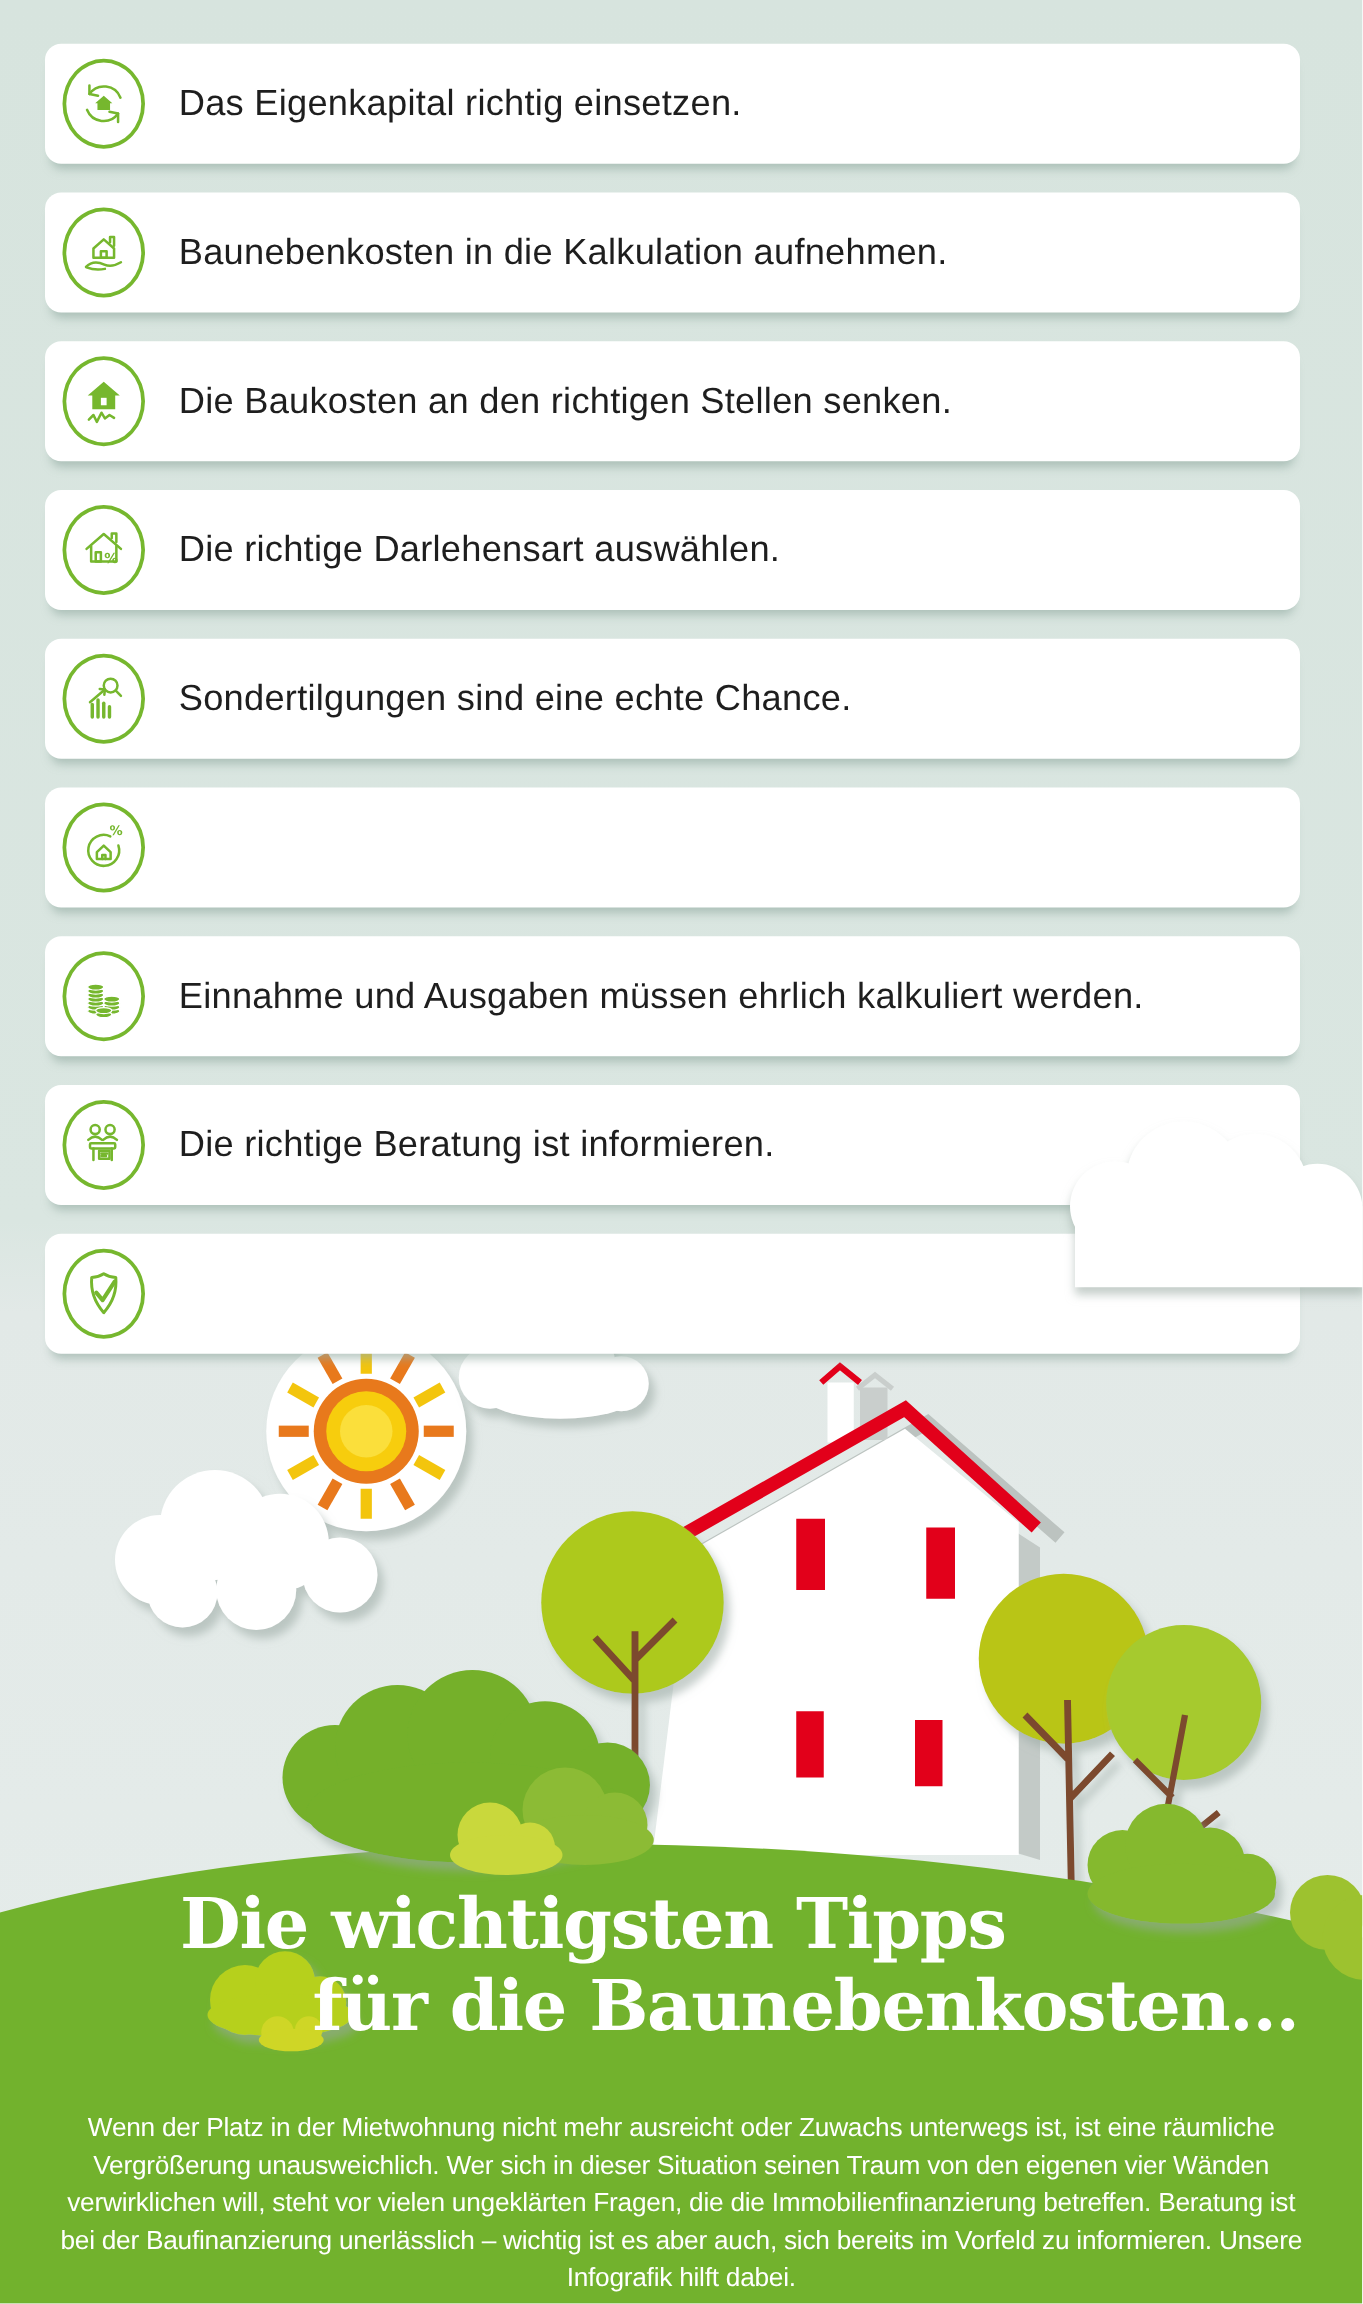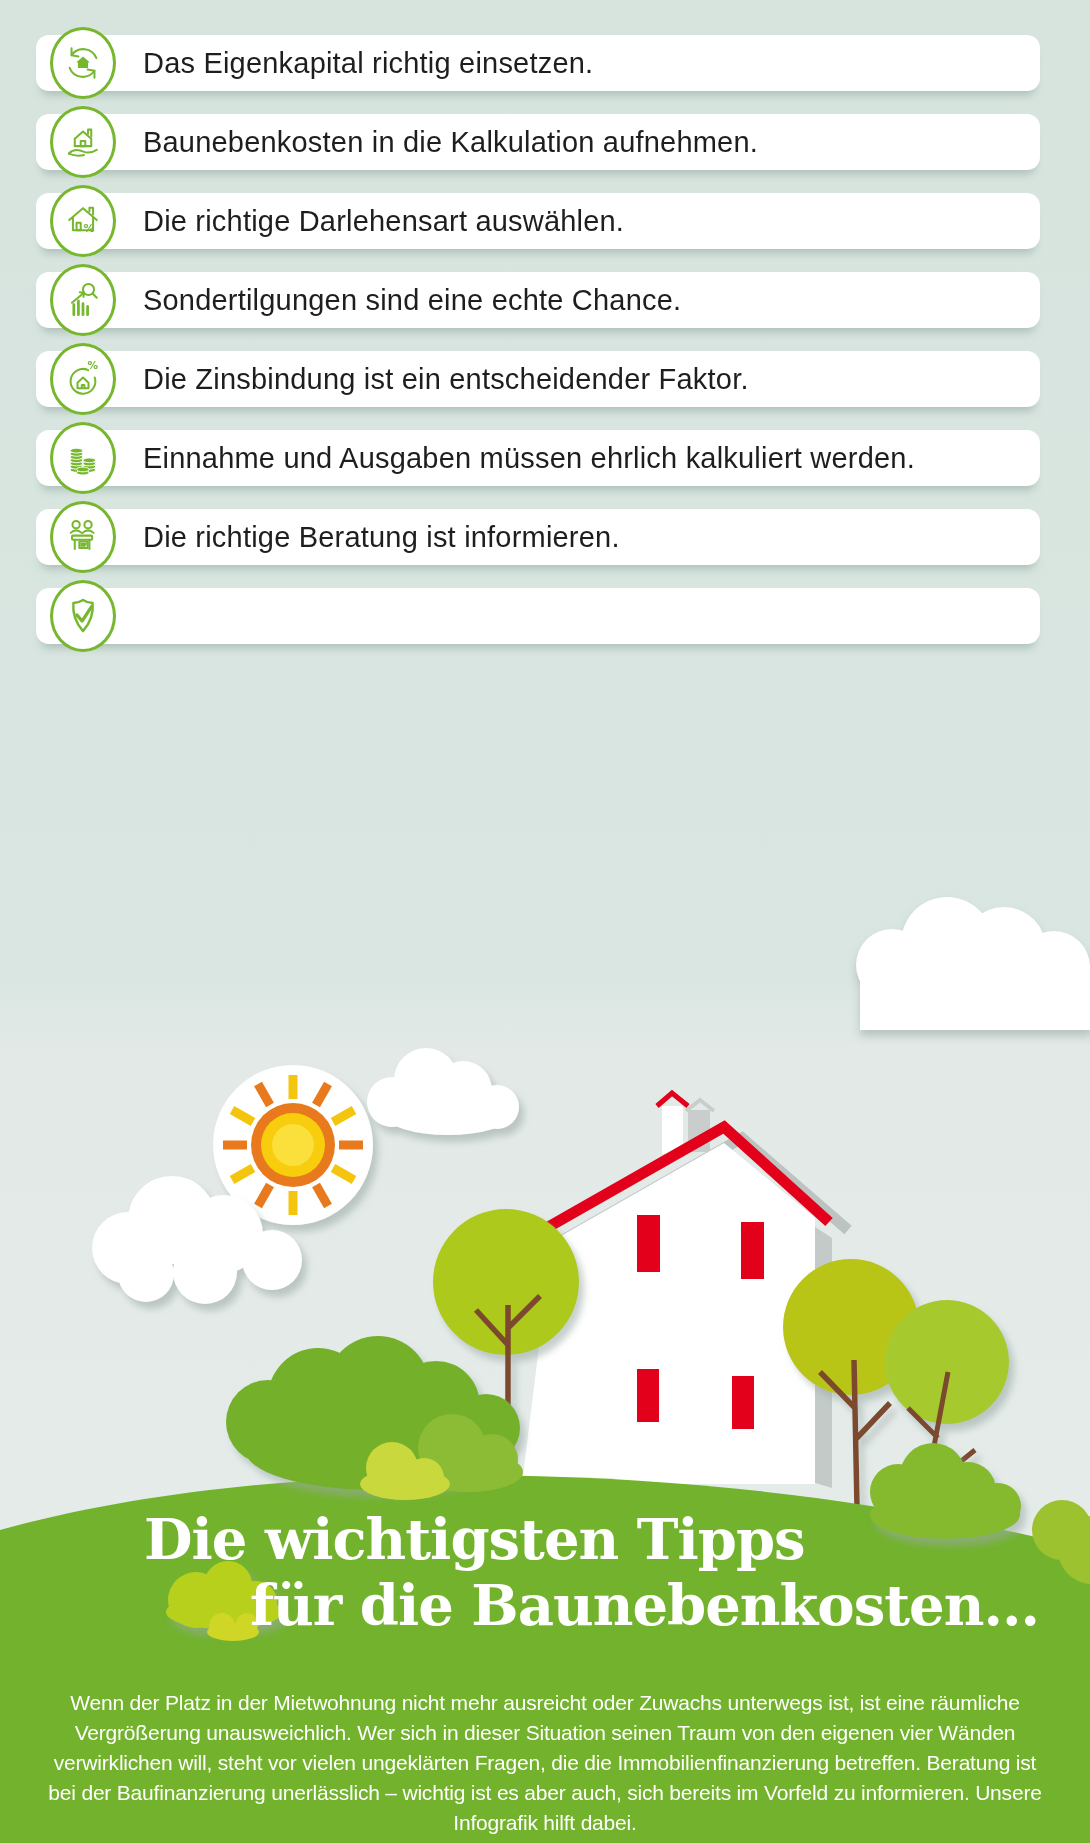--- a/index.html
+++ b/index.html
@@ -1,20 +1,20 @@
 <!DOCTYPE html>
 <html><head>
 <meta charset="utf-8">
 <style>
   html,body{margin:0;padding:0;background:#ffffff;}
   .page{position:relative;width:1090px;height:1843px;overflow:hidden;
         background:linear-gradient(180deg,#d7e4de 0%,#dae6e1 53%,#e2e9e7 57%,#e6edeb 100%);
         font-family:"Liberation Sans",sans-serif;}
   .tips{position:absolute;top:35px;left:36px;width:1004px;display:flex;flex-direction:column;gap:23px;z-index:2;}
-  .tip{height:56px;background:#ffffff;border-radius:13px;display:flex;align-items:center;
+  .tip{height:96px;background:#ffffff;border-radius:13px;display:flex;align-items:center;
        padding:0 8px 0 14px;box-shadow:0 9px 8px -5px rgba(148,172,163,.65);}
   .tip-icon{width:60px;height:66px;border:3px solid #76b72e;border-radius:50%;flex:0 0 auto;
             display:flex;align-items:center;justify-content:center;background:#fff;}
   .tip-icon svg{width:44px;height:44px;stroke:#76b72e;fill:none;stroke-width:2.2;
                 stroke-linecap:round;stroke-linejoin:round;}
   .tip-icon svg .fillg{fill:#76b72e;stroke:none;}
   .tip-icon svg .coin{fill:#76b72e;stroke:#ffffff;stroke-width:1;}
   .tip-icon svg text{stroke:none;fill:#76b72e;font-family:"DejaVu Sans",sans-serif;font-weight:bold;}
   .tip-label{margin-left:27px;font-size:29px;color:#1e1e1e;letter-spacing:.2px;white-space:nowrap;}
   .stage{position:absolute;top:1010px;left:0;z-index:1;}
@@ -54,20 +54,30 @@
           <path d="M15,20.5 L24,12.5 L33,20.5 V28.5 H15 Z"></path>
           <path d="M29.5,15 v-4.5 h3.5 v7.5"></path>
           <rect x="21.5" y="23" width="5" height="5.5"></rect>
           <path d="M8.5,36.5 C14,31 20,32.5 24.5,34.5 C29,36.5 34,35.5 39,32.5"></path>
           <path d="M9,37 c5,2 11,2.3 16,1.3"></path>
         </svg>
       </span>
       <span class="tip-label">Baunebenkosten in die Kalkulation aufnehmen.</span>
     </div>
 
+    <div class="tip">
+      <span class="tip-icon">
+        <svg viewBox="0 0 48 48">
+          <path class="fillg" d="M24,7 L38,19 H34 V31 H14 V19 H10 Z"></path>
+          <rect x="21.5" y="21" width="5" height="6.5" fill="#ffffff" stroke="none"></rect>
+          <polyline points="11,40 15,36 18,42 22,34 25,39 29,36 33,38.5"></polyline>
+        </svg>
+      </span>
+      <span class="tip-label">Die Baukosten an den richtigen Stellen senken.</span>
+    </div>
 
     <div class="tip">
       <span class="tip-icon">
         <svg viewBox="0 0 48 48">
           <path d="M9,23 L24,10 L39,23"></path>
           <path d="M31,13.5 v-4 h4 v7.5"></path>
           <path d="M13,20.5 V34 H35 V20.5"></path>
           <rect x="17" y="26" width="4.5" height="8"></rect>
           <text x="24.5" y="35.5" font-size="12">%</text>
         </svg>
@@ -93,21 +103,20 @@
 
     <div class="tip">
       <span class="tip-icon">
         <svg viewBox="0 0 48 48">
           <path d="M29.7,14.3 A13.5,13.5 0 1 0 36.8,22.3"></path>
           <text x="29" y="13.5" font-size="11.5">%</text>
           <path d="M18,28 L24,22.3 L30,28 V34 H18 Z"></path>
           <path d="M22.7,34 v-3.5 h2.8 v3.5"></path>
         </svg>
       </span>
-      <span class="tip-label">Die Zinsbindung ist ein entscheidender Faktor.</span>
     </div>
 
     <div class="tip">
       <span class="tip-icon">
         <svg viewBox="0 0 48 48">
           <g>
             <ellipse class="coin" cx="17" cy="37" rx="7" ry="2.6"></ellipse>
             <ellipse class="coin" cx="17" cy="33.5" rx="7" ry="2.6"></ellipse>
             <ellipse class="coin" cx="17" cy="30" rx="7" ry="2.6"></ellipse>
             <ellipse class="coin" cx="17" cy="26.5" rx="7" ry="2.6"></ellipse>

